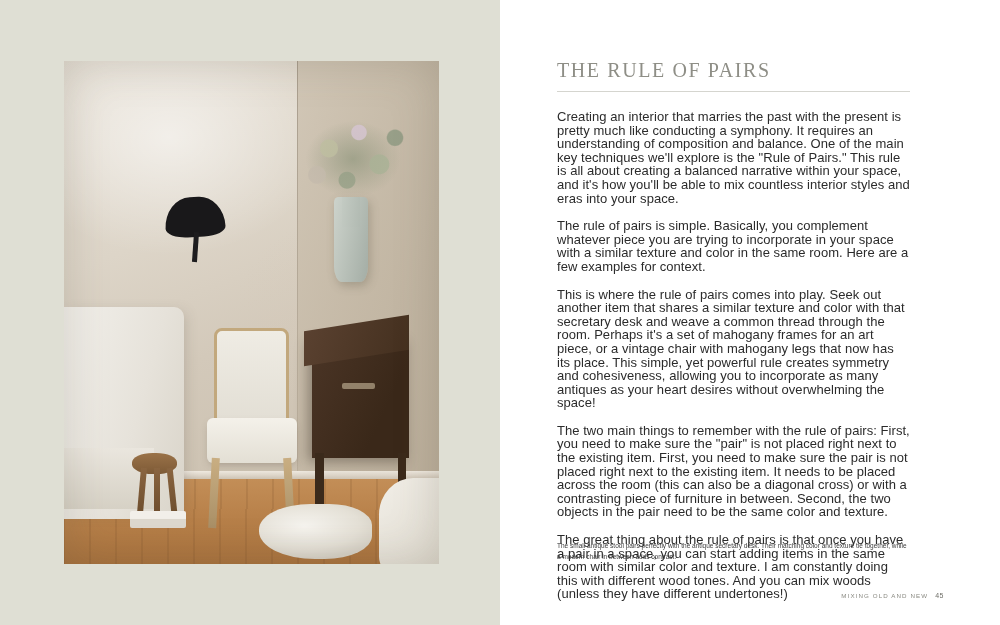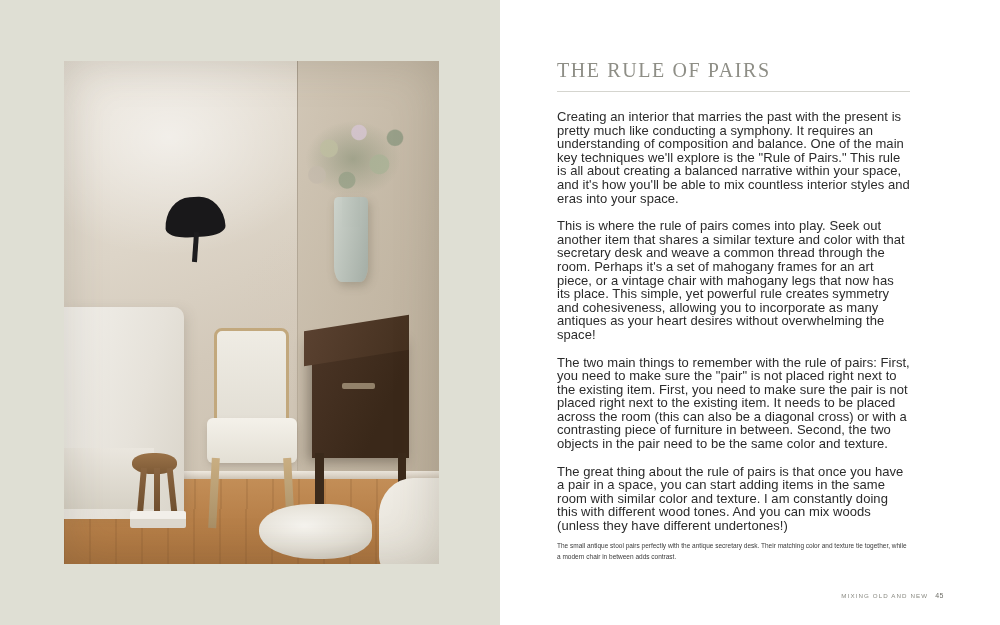--- a/index.html
+++ b/index.html
@@ -382,20 +382,21 @@
       </div>
     </div>
   </div>
 
   <div class="page-right">
     <div class="content">
       <h1 class="chapter-title">THE RULE OF PAIRS</h1>
       <div class="title-rule"></div>
       <div class="body-copy">
         <p>Creating an interior that marries the past with the present is pretty much like conducting a symphony. It requires an understanding of composition and balance. One of the main key techniques we'll explore is the "Rule of Pairs." This rule is all about creating a balanced narrative within your space, and it's how you'll be able to mix countless interior styles and eras into your space.</p>
+        <p>The rule of pairs is simple. Basically, you complement whatever piece you are trying to incorporate in your space with a similar texture and color in the same room. Here are a few examples for context.</p>
         <p>This is where the rule of pairs comes into play. Seek out another item that shares a similar texture and color with that secretary desk and weave a common thread through the room. Perhaps it's a set of mahogany frames for an art piece, or a vintage chair with mahogany legs that now has its place. This simple, yet powerful rule creates symmetry and cohesiveness, allowing you to incorporate as many antiques as your heart desires without overwhelming the space!</p>
         <p>The two main things to remember with the rule of pairs: First, you need to make sure the "pair" is not placed right next to the existing item. First, you need to make sure the pair is not placed right next to the existing item. It needs to be placed across the room (this can also be a diagonal cross) or with a contrasting piece of furniture in between. Second, the two objects in the pair need to be the same color and texture.</p>
         <p>The great thing about the rule of pairs is that once you have a pair in a space, you can start adding items in the same room with similar color and texture. I am constantly doing this with different wood tones. And you can mix woods (unless they have different undertones!)</p>
       </div>
     </div>
     <div class="caption">The small antique stool pairs perfectly with the antique secretary desk. Their matching color and texture tie together, while a modern chair in between adds contrast.</div>
     <div class="folio">
       <span>MIXING OLD AND NEW</span>
       <span class="folio-num">45</span>
     </div>

